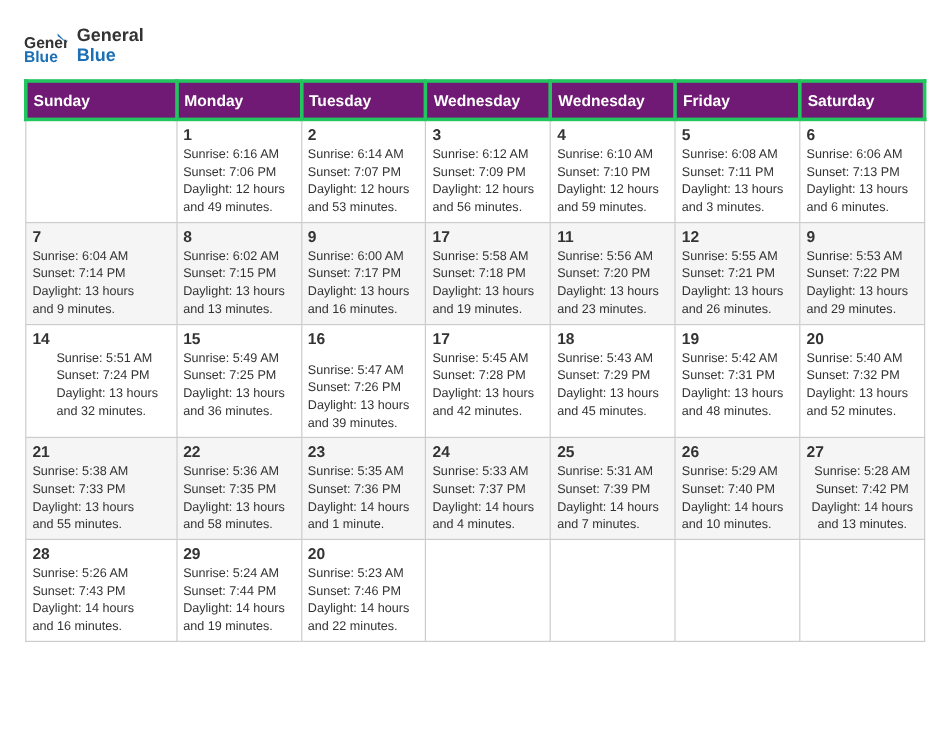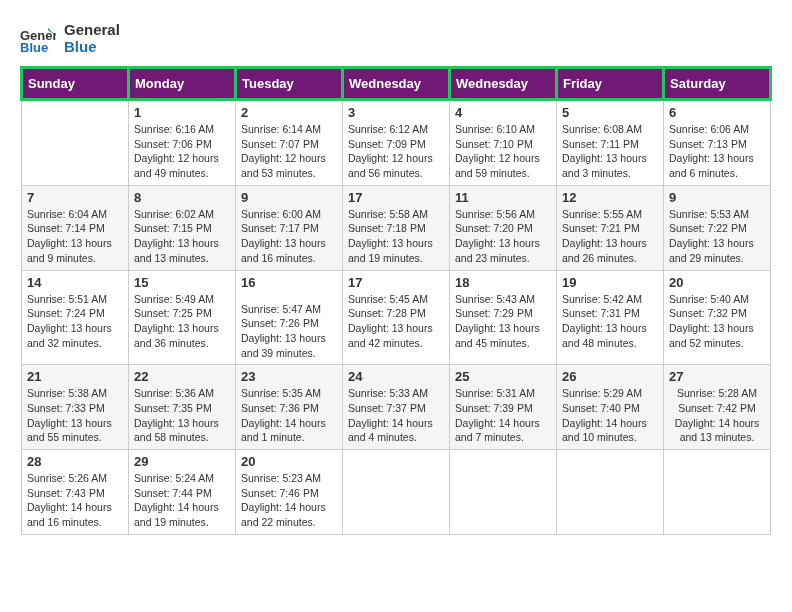--- a/index.html
+++ b/index.html
@@ -199,21 +199,21 @@
           <span class="day-num">9</span>
           <div class="day-info" style="white-space: pre-line;">Sunrise: 5:53 AM
 Sunset: 7:22 PM
 Daylight: 13 hours
 and 29 minutes.</div>
         </td>
       </tr>
       <tr>
         <td>
           <span class="day-num">14</span>
-          <div class="day-info" style="white-space: pre-line;">Sunrise: 5:51 AM
+          <div class="day-info" style="white-space: pre-line; margin-left: 20px;">Sunrise: 5:51 AM
 Sunset: 7:24 PM
 Daylight: 13 hours
 and 32 minutes.</div>
         </td>
         <td>
           <span class="day-num">15</span>
           <div class="day-info" style="white-space: pre-line;">Sunrise: 5:49 AM
 Sunset: 7:25 PM
 Daylight: 13 hours
 and 36 minutes.</div>

